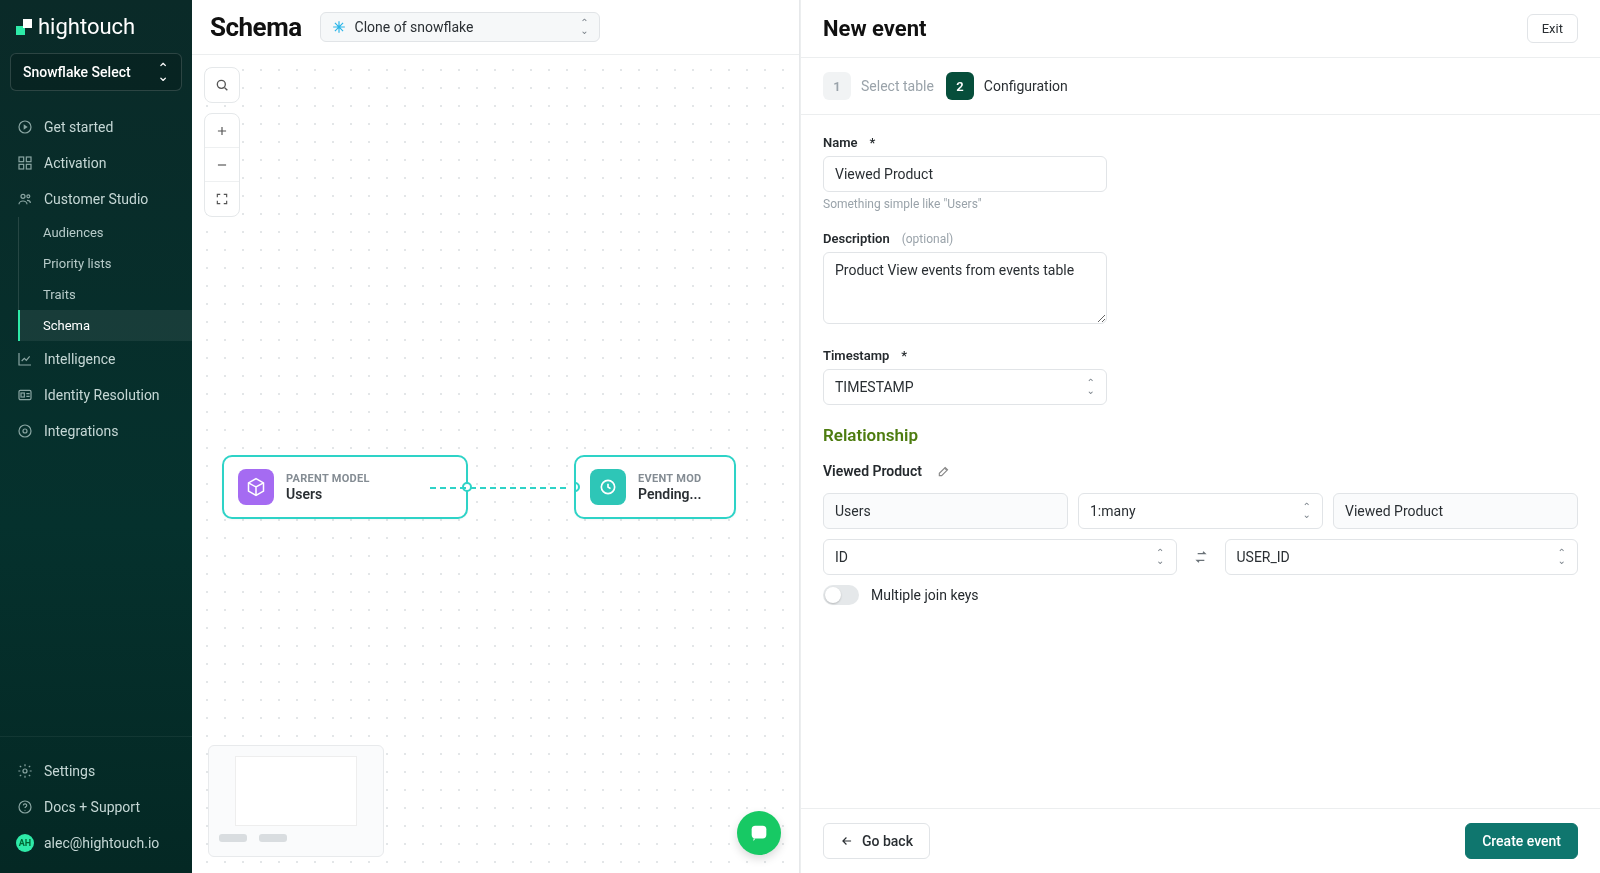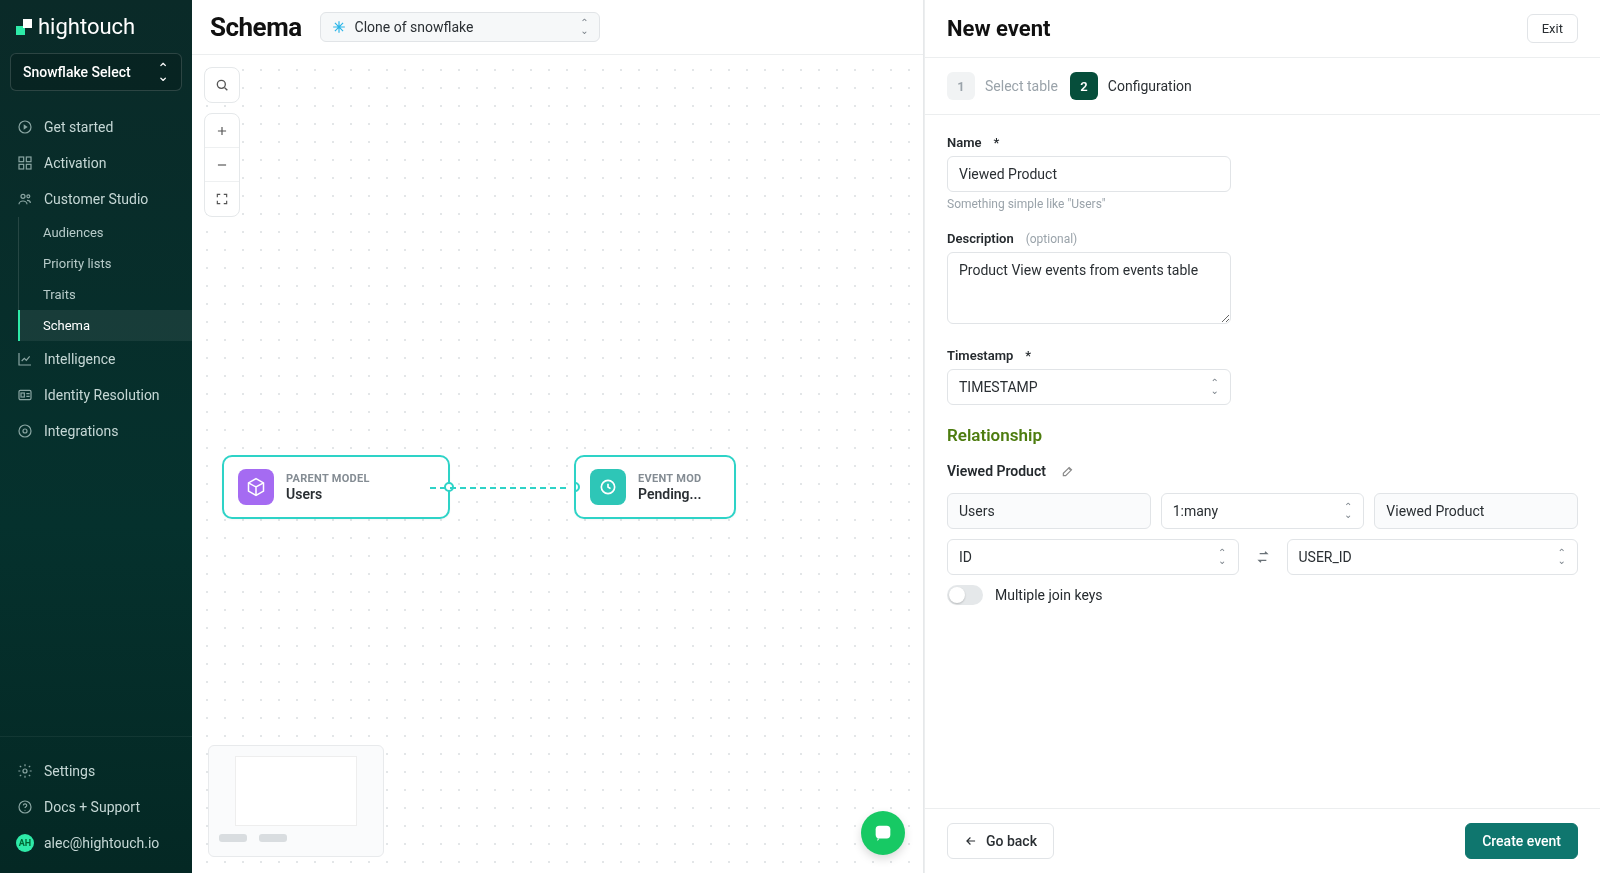--- a/index.html
+++ b/index.html
@@ -43,40 +43,40 @@
     background-size: 18px 18px;
     background-position: 6px 6px;
   }
   .canvas-controls { position:absolute; top:12px; left:12px; display:flex; flex-direction:column; gap:10px;}
   .ctrl-btn, .ctrl-group { width:36px; background:#fff; border:1px solid #e5e8ea; border-radius:8px; display:flex; align-items:center; justify-content:center; cursor:pointer; color:#555;}
   .ctrl-btn { height:36px;}
   .ctrl-group { flex-direction:column; padding:0;}
   .ctrl-group .cg-btn { width:100%; height:34px; display:flex;align-items:center;justify-content:center; border-bottom:1px solid #eef0f1; cursor:pointer;}
   .ctrl-group .cg-btn:last-child { border-bottom:none;}
 
-  .node { position:absolute; background:#fff; border:2px solid #2ed3c7; border-radius:10px; padding:12px 14px; display:flex; align-items:center; gap:12px; width:228px; box-shadow:0 1px 2px rgba(0,0,0,0.04);}
+  .node { position:absolute; background:#fff; border:2px solid #2ed3c7; border-radius:10px; padding:12px 14px; display:flex; align-items:center; gap:12px; width:246px; box-shadow:0 1px 2px rgba(0,0,0,0.04);}
   .node .badge { width:36px;height:36px;border-radius:8px; display:flex;align-items:center;justify-content:center;color:#fff;}
   .badge-parent { background:#a56bf2;}
   .badge-event { background:#2ec6b7;}
   .node .meta .type { font-size:11px; font-weight:700; color:#848c93; letter-spacing:0.3px;}
   .node .meta .name { font-size:14px; font-weight:600; color:#2a2f33; margin-top:1px;}
   .node .handle { position:absolute; width:10px;height:10px;border:2px solid #2ed3c7; background:#fff; border-radius:50%; top:50%; transform:translateY(-50%);}
   .node .handle.right { right:-6px;}
   .node .handle.left { left:-6px;}
   .edge { position:absolute; border-top:2px dashed #2ed3c7; height:0;}
 
   .minimap { position:absolute; bottom:16px; left:16px; width:176px; height:112px; border:1px solid #e8eaec; border-radius:6px; background:#fafbfc; padding:10px;}
   .minimap .mm-view { width:122px; height:70px; background:#fff; border:1px solid #eee; margin:0 auto 8px;}
   .minimap .mm-blobs { display:flex; gap:12px;}
   .minimap .mm-blob { width:28px;height:8px;background:#d9dde0;border-radius:3px;}
 
   .chat-fab { position:absolute; bottom:18px; right:18px; width:44px;height:44px;border-radius:50%; background:#17c964; display:flex;align-items:center;justify-content:center; color:#fff; cursor:pointer; box-shadow:0 4px 10px rgba(0,0,0,0.15);}
 
   
-  .panel { width:676px; display:flex; flex-direction:column; min-width:0; border-left:1px solid #eceeef;}
+  .panel { width:800px; display:flex; flex-direction:column; min-width:0; border-left:1px solid #eceeef;}
   .panel-header { display:flex; align-items:center; justify-content:space-between; padding:14px 22px; border-bottom:1px solid #eceeef;}
   .panel-title { font-size:22px; font-weight:700;}
   .exit-btn { border:1px solid #e1e4e7; background:#fff; border-radius:6px; padding:6px 14px; font-size:13px; cursor:pointer; color:#2a2f33;}
   .stepbar { display:flex; align-items:center; gap:12px; padding:14px 22px; border-bottom:1px solid #eceeef;}
   .step { display:flex; align-items:center; gap:10px;}
   .step-num { width:28px;height:28px;border-radius:6px; display:flex;align-items:center;justify-content:center; font-size:13px; font-weight:600;}
   .step.pending .step-num { background:#f1f3f4; color:#9aa3aa;}
   .step.active .step-num { background:#064e3b; color:#fff;}
   .step .step-label { font-size:14px; color:#2a2f33;}
   .step.pending .step-label { color:#9aa3aa;}

